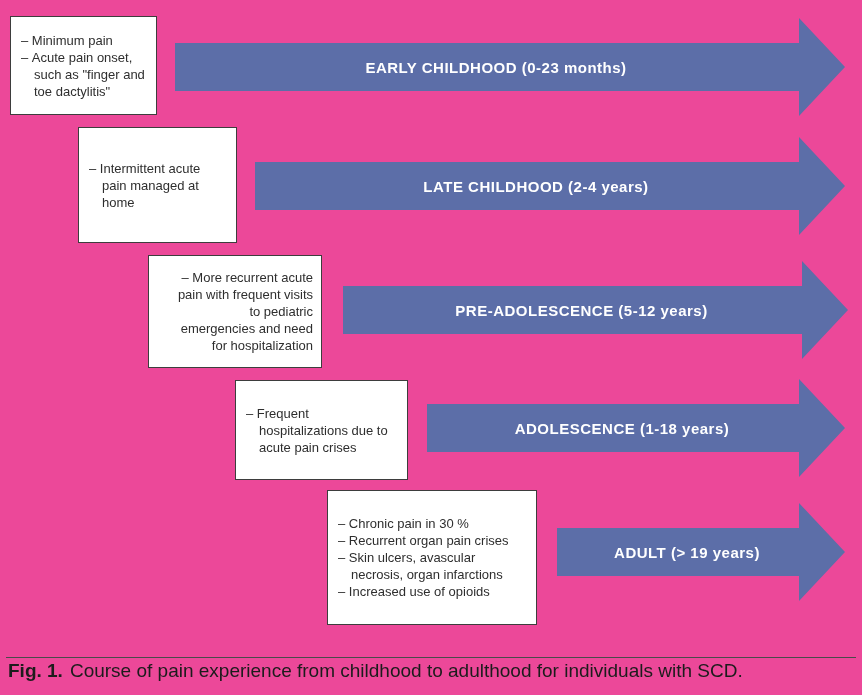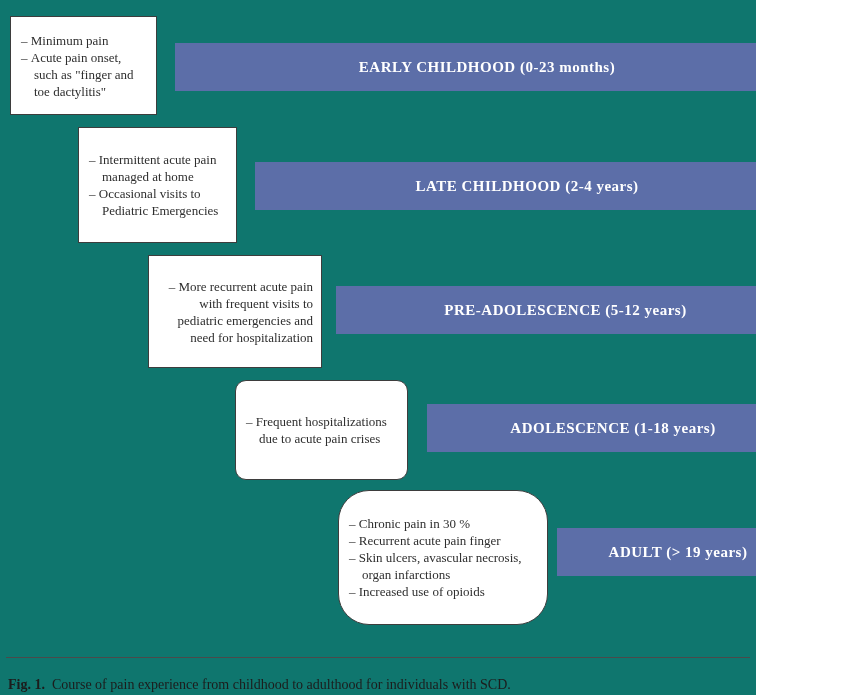--- a/index.html
+++ b/index.html
@@ -3,23 +3,23 @@
 <meta charset="utf-8">
 <style>
   :root{
     --arrow:#5c6ea8;
     --ink:#2e2e2e;
     --border:#3d3d3d;
   }
   html,body{margin:0;padding:0;background:#ffffff;}
   .canvas{
     position:relative;
-    width:756px;height:695px;
-    background:#0f766e;
-    font-family:Liberation Serif, serif;
+    width:862px;height:695px;
+    background:#ec4899;
+    font-family:Liberation Sans, sans-serif;
     overflow:hidden;
   }
   .note-box{
     position:absolute;
     box-sizing:border-box;
     border:1.5px solid var(--border);
     background:#ffffff;
     display:flex;
     flex-direction:column;
     justify-content:center;
@@ -40,30 +40,31 @@
     position:absolute;
     top:0;bottom:0;left:0;
     display:flex;
     align-items:center;
     justify-content:center;
     color:#ffffff;
     font-weight:bold;
     font-size:15px;
     letter-spacing:0.5px;
     white-space:nowrap;
+    padding-left:9px;
   }
   .caption-rule{
     position:absolute;
     left:6px;right:6px;top:657px;
     border-top:1.5px solid #4a4a4a;
   }
   .caption{
     position:absolute;
-    left:8px;top:677px;right:8px;
-    font-size:14px;
+    left:8px;top:660px;right:8px;
+    font-size:19px;
     color:#1c1c1c;
   }
   .caption .fig-label{font-weight:bold;margin-right:7px;}
 </style>
 </head>
 <body>
 
 <div class="canvas">
 
   <div class="note-box" style="left:10px;top:16px;width:147px;height:99px;">
@@ -72,52 +73,51 @@
   </div>
   <div class="stage-arrow" style="left:175px;top:18px;">
     <svg width="670" height="98" viewBox="0 0 670 98">
       <polygon points="0,25 624,25 624,0 670,49 624,98 624,73 0,73"></polygon>
     </svg>
     <div class="arrow-label" style="width:624px;">EARLY CHILDHOOD (0-23 months)</div>
   </div>
 
   <div class="note-box" style="left:78px;top:127px;width:159px;height:116px;align-items:flex-end;">
     <div class="bullet">Intermittent acute pain managed at home</div>
-    <div class="bullet">Occasional visits to Pediatric Emergencies</div>
   </div>
   <div class="stage-arrow" style="left:255px;top:137px;">
     <svg width="590" height="98" viewBox="0 0 590 98">
       <polygon points="0,25 544,25 544,0 590,49 544,98 544,73 0,73"></polygon>
     </svg>
     <div class="arrow-label" style="width:544px;text-align:right;">LATE CHILDHOOD (2-4 years)</div>
   </div>
 
   <div class="note-box" style="left:148px;top:255px;width:174px;height:113px;text-align:right;">
     <div class="bullet">More recurrent acute pain with frequent visits to pediatric emergencies and need for hospitalization</div>
   </div>
-  <div class="stage-arrow" style="left:336px;top:261px;">
+  <div class="stage-arrow" style="left:343px;top:261px;">
     <svg width="505" height="98" viewBox="0 0 505 98">
       <polygon points="0,25 459,25 459,0 505,49 459,98 459,73 0,73"></polygon>
     </svg>
     <div class="arrow-label" style="width:459px;">PRE-ADOLESCENCE (5-12 years)</div>
   </div>
 
-  <div class="note-box" style="left:235px;top:380px;width:173px;height:100px;border-radius:11px;">
+  <div class="note-box" style="left:235px;top:380px;width:173px;height:100px;">
     <div class="bullet">Frequent hospitalizations due to acute pain crises</div>
   </div>
   <div class="stage-arrow" style="left:427px;top:379px;">
     <svg width="418" height="98" viewBox="0 0 418 98">
       <polygon points="0,25 372,25 372,0 418,49 372,98 372,73 0,73"></polygon>
     </svg>
     <div class="arrow-label" style="width:372px;">ADOLESCENCE (1-18 years)</div>
   </div>
 
-  <div class="note-box" style="left:338px;top:490px;width:210px;height:135px;border-radius:31px;">
+  <div class="note-box" style="left:327px;top:490px;width:210px;height:135px;">
     <div class="bullet">Chronic pain in 30 %</div>
-    <div class="bullet">Recurrent acute pain finger</div>
+    <div class="bullet">Recurrent organ pain crises</div>
     <div class="bullet">Skin ulcers, avascular necrosis, organ infarctions</div>
     <div class="bullet">Increased use of opioids</div>
   </div>
   <div class="stage-arrow" style="left:557px;top:503px;">
     <svg width="288" height="98" viewBox="0 0 288 98">
       <polygon points="0,25 242,25 242,0 288,49 242,98 242,73 0,73"></polygon>
     </svg>
     <div class="arrow-label" style="width:242px;text-align:center;">ADULT (&gt; 19 years)</div>
   </div>
 

